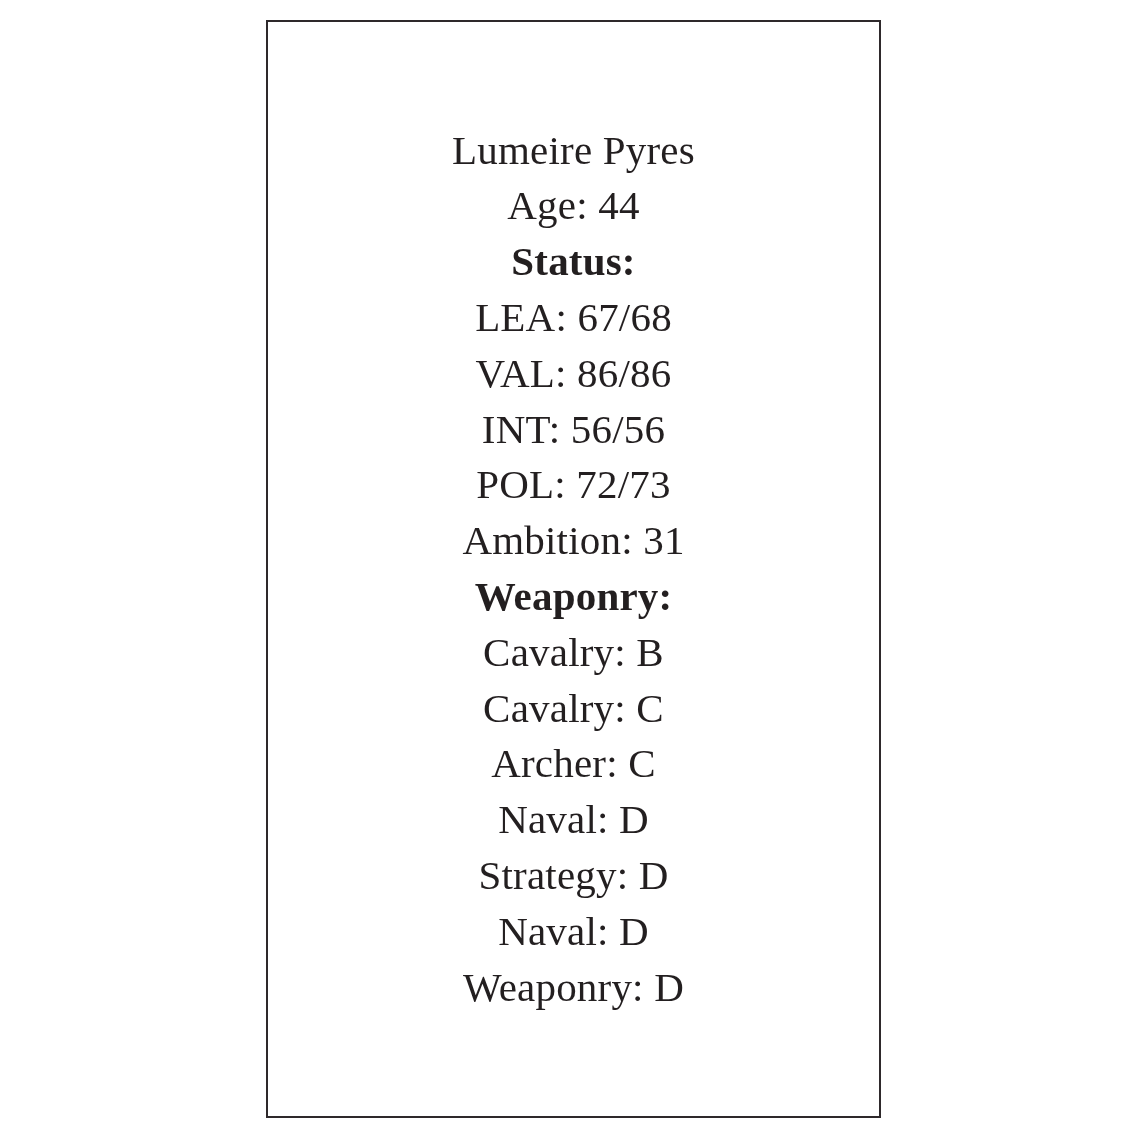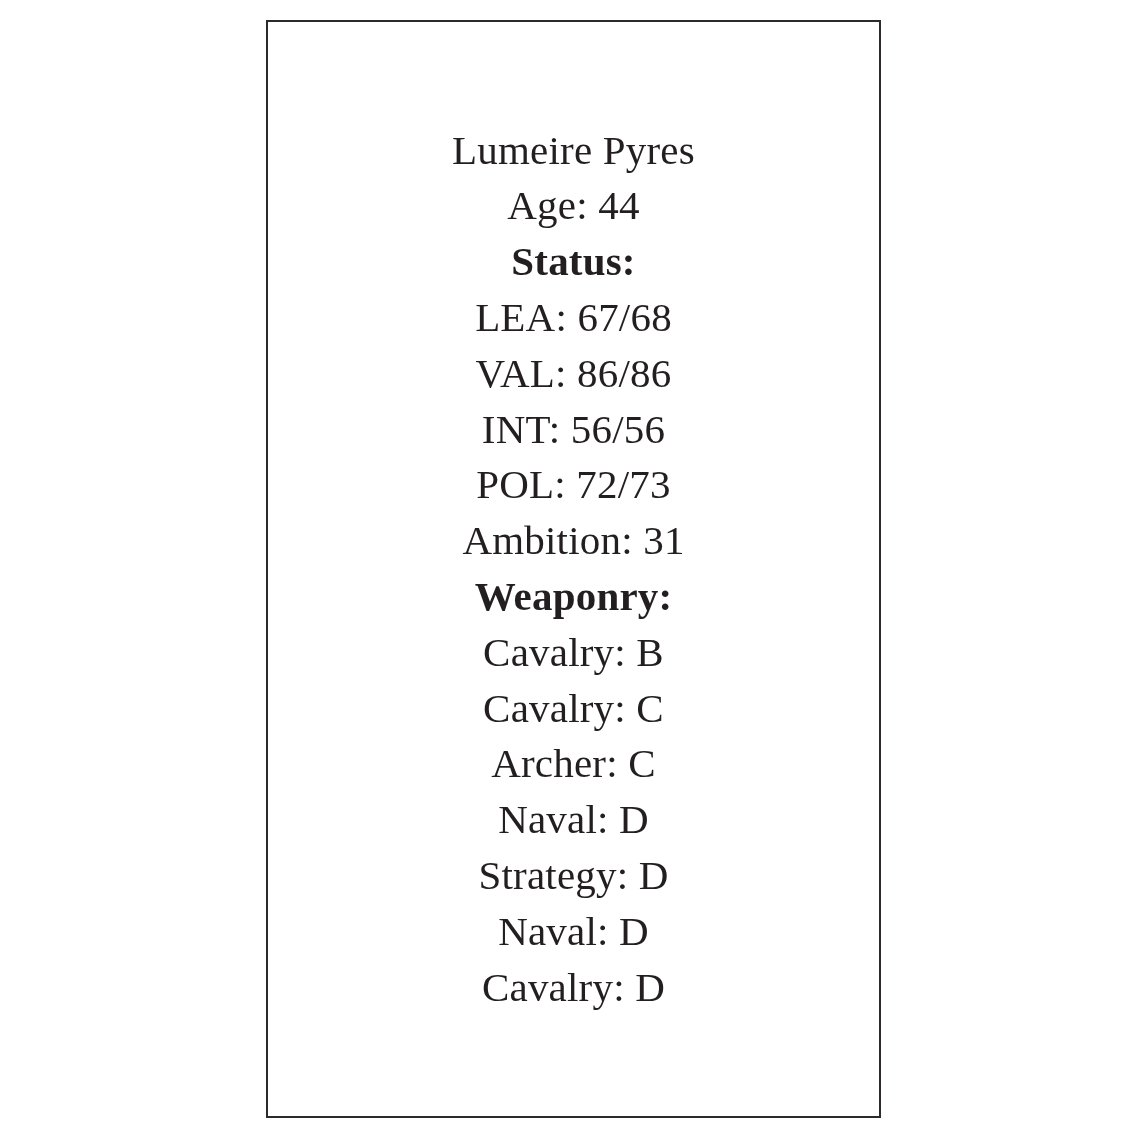--- a/index.html
+++ b/index.html
@@ -66,16 +66,16 @@
     <span class="line">POL: 72/73</span>
     <span class="line">Ambition: 31</span>
 
     <span class="line heading">Weaponry:</span>
     <span class="line">Cavalry: B</span>
     <span class="line">Cavalry: C</span>
     <span class="line">Archer: C</span>
     <span class="line">Naval: D</span>
     <span class="line">Strategy: D</span>
     <span class="line">Naval: D</span>
-    <span class="line">Cavalry: D</span>
+    <span class="line">Weaponry: D</span>
 
   </div>
 </div>
 
 </body></html>

